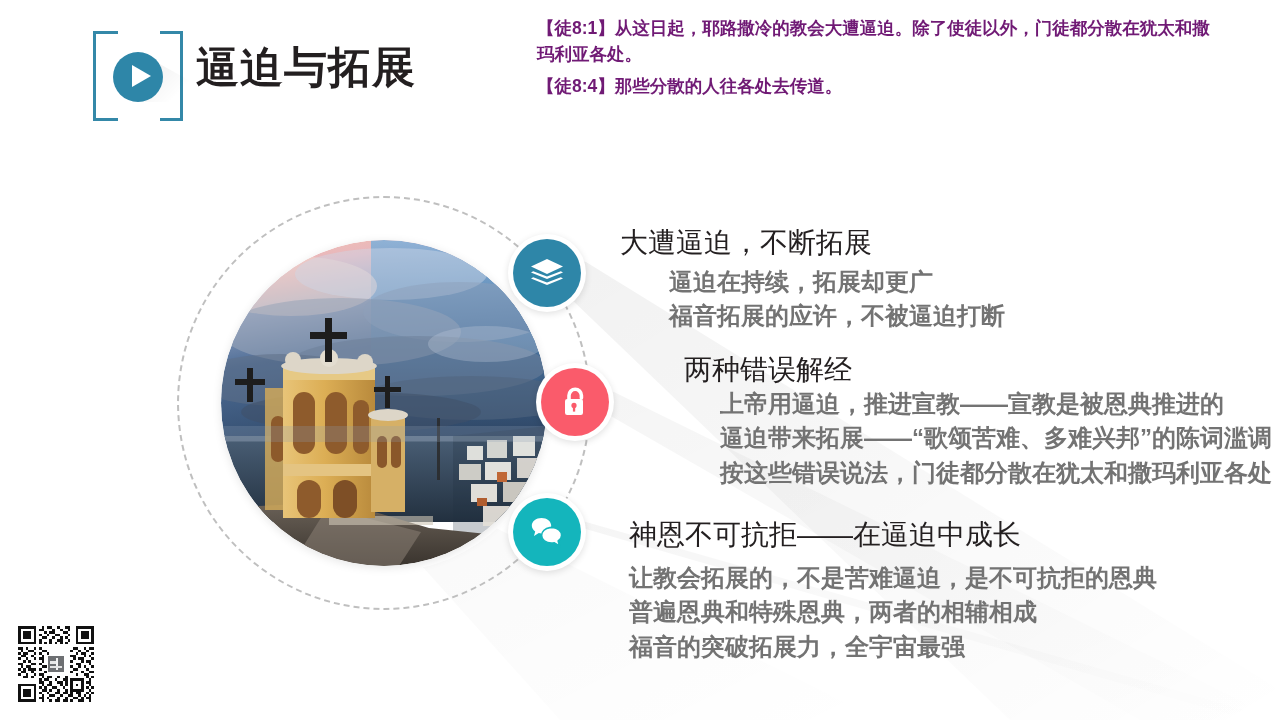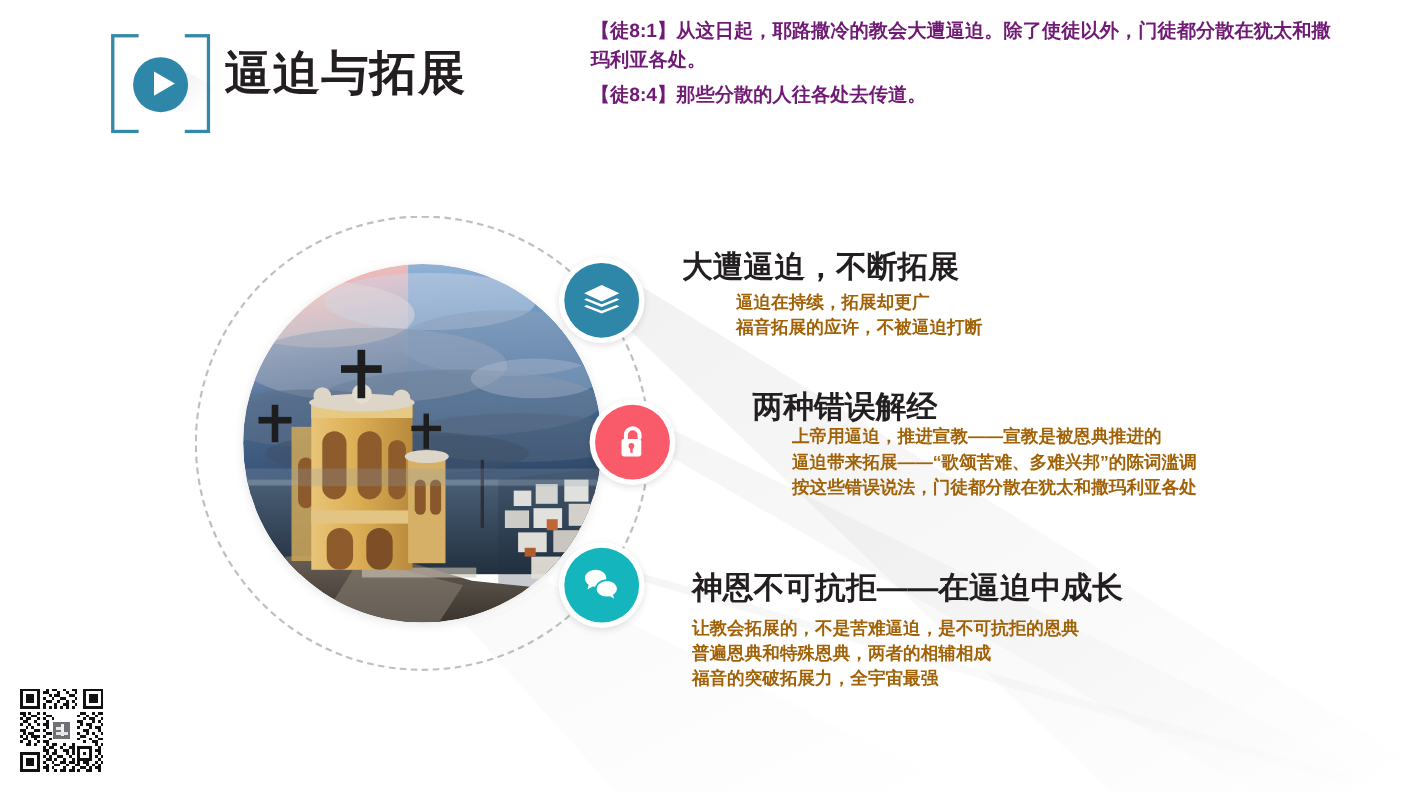--- a/index.html
+++ b/index.html
@@ -8,21 +8,21 @@
     background:#ffffff;
     font-family:"Liberation Sans","DejaVu Sans",sans-serif;
     position:relative;
   }
   #slide{position:absolute;inset:0;width:1280px;height:720px;overflow:hidden;background:#fff;}
 
   
   .bands{position:absolute;left:0;top:0;width:1280px;height:720px;z-index:0;pointer-events:none;}
 
   
-  #header{position:absolute;left:8px;top:0;width:520px;height:150px;z-index:6;}
+  #header{position:absolute;left:0;top:0;width:520px;height:150px;z-index:6;}
   .logo-frame{
     position:absolute;left:93px;top:31px;width:90px;height:90px;
     border:3px solid #3488a8;box-sizing:border-box;background:transparent;
   }
   .logo-frame-mask-t{position:absolute;left:118px;top:25px;width:42px;height:14px;background:#fff;}
   .logo-frame-mask-b{position:absolute;left:118px;top:113px;width:42px;height:14px;background:#fff;}
   .logo-circle{
     position:absolute;left:113px;top:52px;width:50px;height:50px;border-radius:50%;
     background:#2e86a8;z-index:3;
   }
@@ -76,25 +76,25 @@
   }
   .node .disc svg{display:block;}
 
   #node1{left:508px;top:234px;}
   #node2{left:536px;top:363px;}
   #node3{left:508px;top:493px;}
 
   
   .block{position:absolute;z-index:6;}
   .blk-title{
-    font-size:28px;font-weight:bold;color:#231f20;line-height:1.12;white-space:nowrap;
+    font-size:28px;font-weight:normal;color:#231f20;line-height:1.12;white-space:nowrap;
   }
   .blk-lines{margin-top:7px;}
   .blk-lines .ln{
-    color:#a16207;font-weight:bold;font-size:16px;line-height:1.42;white-space:nowrap;
+    color:#737373;font-weight:bold;font-size:24px;line-height:1.42;white-space:nowrap;
   }
 
   #block1{left:620px;top:227px;}
   #block1 .blk-lines{margin-left:49px;}
   #block2{left:684px;top:354px;}
   #block2 .blk-lines{margin-left:36px;margin-top:2px;}
   #block3{left:629px;top:519px;}
   #block3 .blk-lines{margin-top:11px;}
 
   

